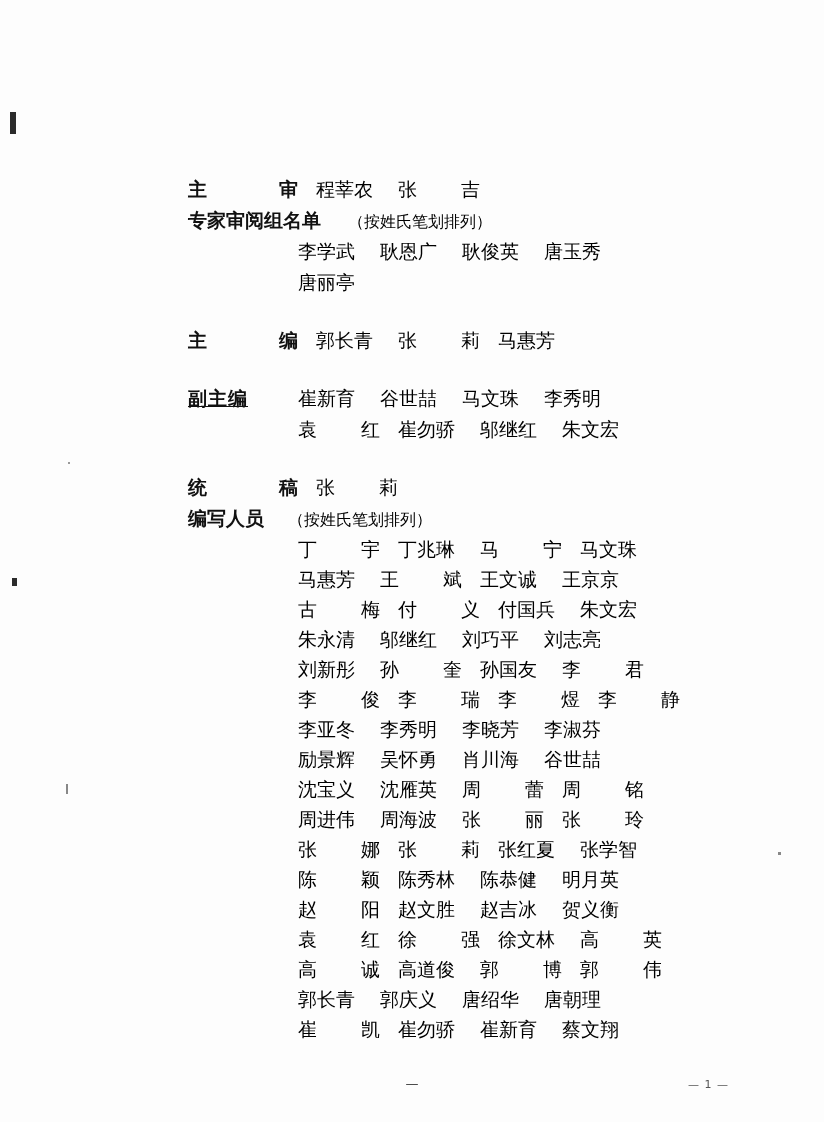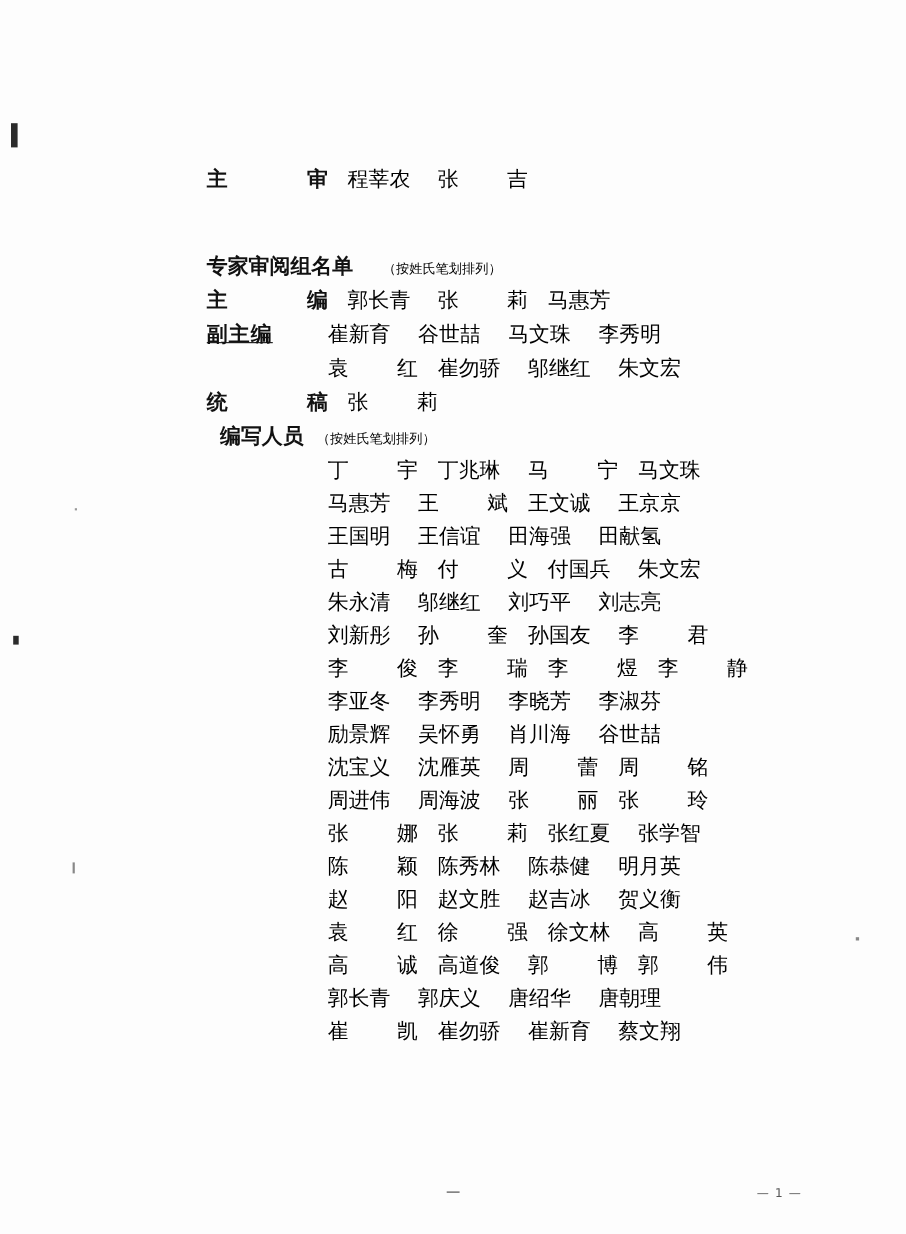--- a/index.html
+++ b/index.html
@@ -60,36 +60,37 @@
     padding-right: 18px;
   }
   .label.tight {
     letter-spacing: 1px;
     text-decoration: underline;
   }
 
   .names {
     display: flex;
     flex: 1 1 auto;
+    margin-top: 27px;
   }
   .name-cell {
     width: 82px;
     flex: 0 0 82px;
     font-size: 19px;
     white-space: nowrap;
   }
   .name-cell.spread {
     display: flex;
     justify-content: space-between;
     width: 64px;
     flex: 0 0 82px;
     padding-right: 18px;
   }
   .note {
-    font-size: 12px;
+    font-size: 16px;
     white-space: nowrap;
   }
 
   .block {
     margin-top: 2px;
   }
 
   .indent-row {
     display: flex;
     margin-left: 110px;
@@ -144,24 +145,33 @@
       <div class="names">
         <span class="name-cell">程莘农</span>
         <span class="name-cell spread">
           <span>张</span>
             <span>吉</span>
         </span>
       </div>
     </div>
 
     <div class="row">
-      <div class="label" style="width:160px;flex:0 0 160px;margin-top:48px;">专家审阅组名单</div>
+      <div class="label" style="width:160px;flex:0 0 160px;">专家审阅组名单</div>
       <div class="note">（按姓氏笔划排列）</div>
     </div>
     <div class="block">
+      <div class="indent-row">
+        <span class="name-cell">李学武</span>
+        <span class="name-cell">耿恩广</span>
+        <span class="name-cell">耿俊英</span>
+        <span class="name-cell">唐玉秀</span>
+      </div>
+      <div class="indent-row">
+        <span class="name-cell">唐丽亭</span>
+      </div>
     </div>
 
     <div class="row">
       <div class="label spaced">
         <span>主</span>
         <span>编</span>
       </div>
       <div class="names">
         <span class="name-cell">郭长青</span>
         <span class="name-cell spread">
@@ -198,21 +208,21 @@
       </div>
       <div class="names">
         <span class="name-cell spread">
           <span>张</span>
             <span>莉</span>
         </span>
       </div>
     </div>
 
     <div class="row">
-      <div class="label" style="width:100px;flex:0 0 100px;text-align:center;">编写人员</div>
+      <div class="label" style="width:100px;flex:0 0 100px;">编写人员</div>
       <div class="note">（按姓氏笔划排列）</div>
     </div>
 
     <div class="writers">
       <div class="wrow">
         <span class="name-cell spread">
             <span>丁</span>
             <span>宇</span>
           </span>
         <span class="name-cell">丁兆琳</span>
@@ -223,26 +233,20 @@
         <span class="name-cell">马文珠</span>
       </div>
       <div class="wrow">
         <span class="name-cell">马惠芳</span>
         <span class="name-cell spread">
             <span>王</span>
             <span>斌</span>
           </span>
         <span class="name-cell">王文诚</span>
         <span class="name-cell">王京京</span>
-      </div>
-      <div class="wrow">
-        <span class="name-cell">王国明</span>
-        <span class="name-cell">王信谊</span>
-        <span class="name-cell">田海强</span>
-        <span class="name-cell">田献氢</span>
       </div>
       <div class="wrow">
         <span class="name-cell spread">
             <span>古</span>
             <span>梅</span>
           </span>
         <span class="name-cell spread">
             <span>付</span>
             <span>义</span>
           </span>

